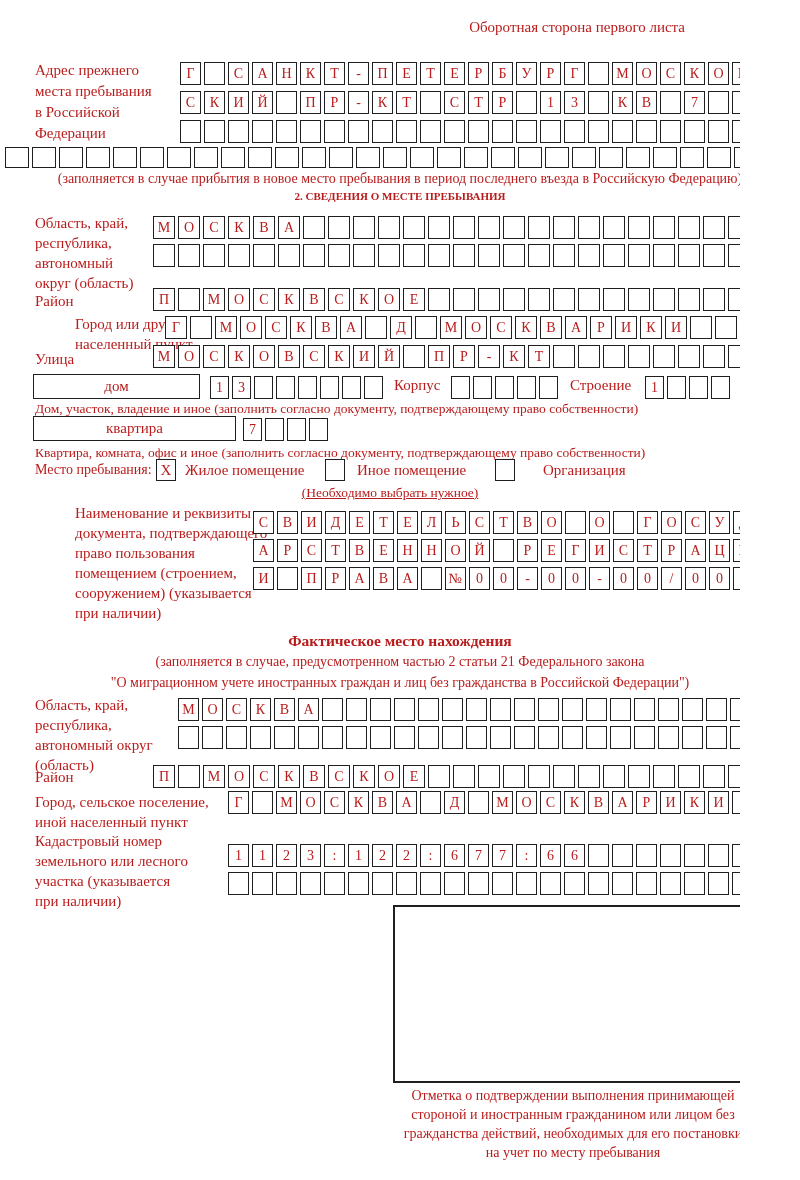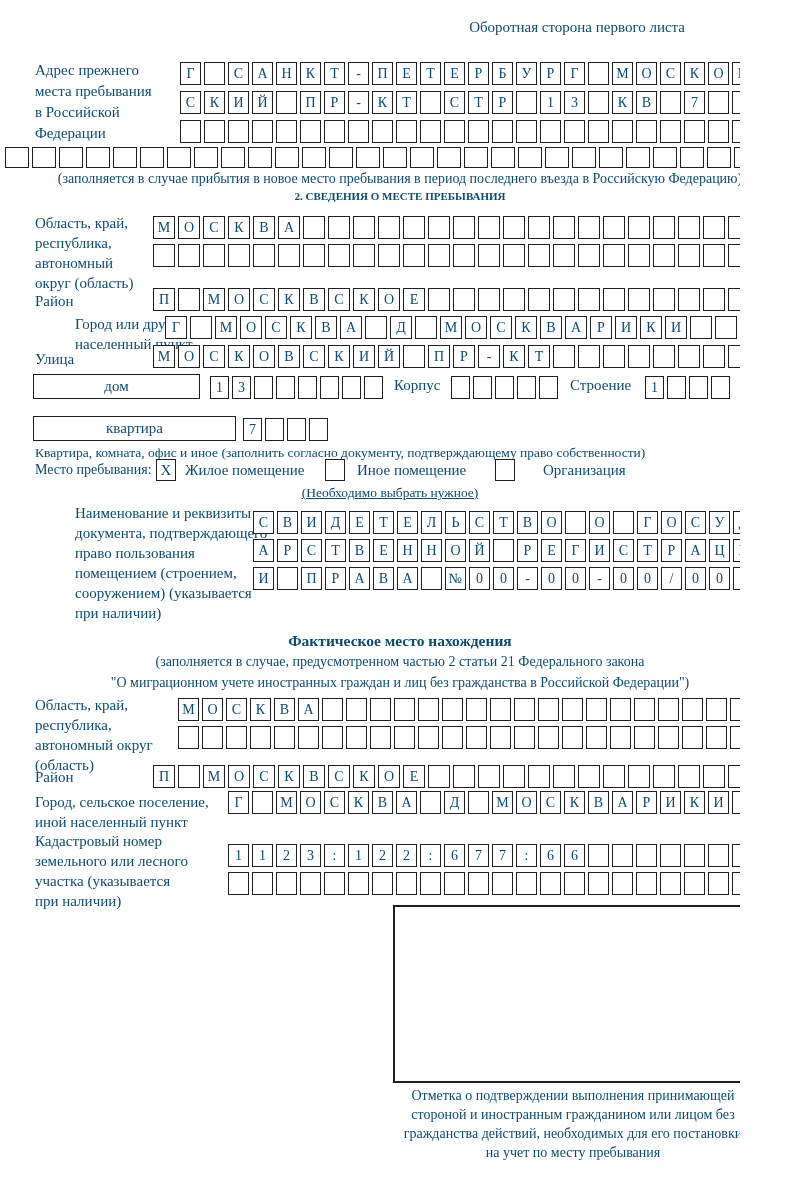--- a/index.html
+++ b/index.html
@@ -1,17 +1,17 @@
 <!DOCTYPE html>
 <html><head>
 <meta charset="utf-8">
 <style>
   html,body{margin:0;padding:0;background:#fff;}
   #page{position:relative;width:740px;height:1180px;background:#ffffff;
-        font-family:"Liberation Serif", "DejaVu Serif", serif;color:#0c4a6e;overflow:hidden;}
+        font-family:"Liberation Serif", "DejaVu Serif", serif;color:#b91c1c;overflow:hidden;}
   .abs{position:absolute;}
   .lbl{position:absolute;font-size:15px;line-height:21px;white-space:pre-line;}
   .lbl20{position:absolute;font-size:15px;line-height:20px;white-space:pre-line;}
   .note{position:absolute;font-size:13.5px;white-space:nowrap;}
   .center{position:absolute;left:0;width:800px;text-align:center;}
   .bold{font-weight:bold;}
   .boxrow{position:absolute;display:flex;gap:3px;}
   .cell{border:1.6px solid #1f1f1f;box-sizing:border-box;background:#fff;
         display:flex;align-items:center;justify-content:center;overflow:hidden;
         font-family:"Liberation Serif", serif;}
@@ -313,20 +313,21 @@
       <div class="cell"></div>
       <div class="cell"></div>
     </div>
   <div class="opt" style="left:570px;top:377px;">Строение</div>
   <div class="boxrow row-c" style="left:645px;top:376px;">
       <div class="cell">1</div>
       <div class="cell"></div>
       <div class="cell"></div>
       <div class="cell"></div>
     </div>
+  <div class="note" style="left:35px;top:401px;">Дом, участок, владение и иное (заполнить согласно документу, подтверждающему право собственности)</div>
 
   <div class="labelbox" style="left:33px;top:416px;width:203px;height:25px;">квартира</div>
   <div class="boxrow row-c" style="left:243px;top:418px;">
       <div class="cell">7</div>
       <div class="cell"></div>
       <div class="cell"></div>
       <div class="cell"></div>
     </div>
   <div class="note" style="left:35px;top:445px;">Квартира, комната, офис и иное (заполнить согласно документу, подтверждающему право собственности)</div>
 

